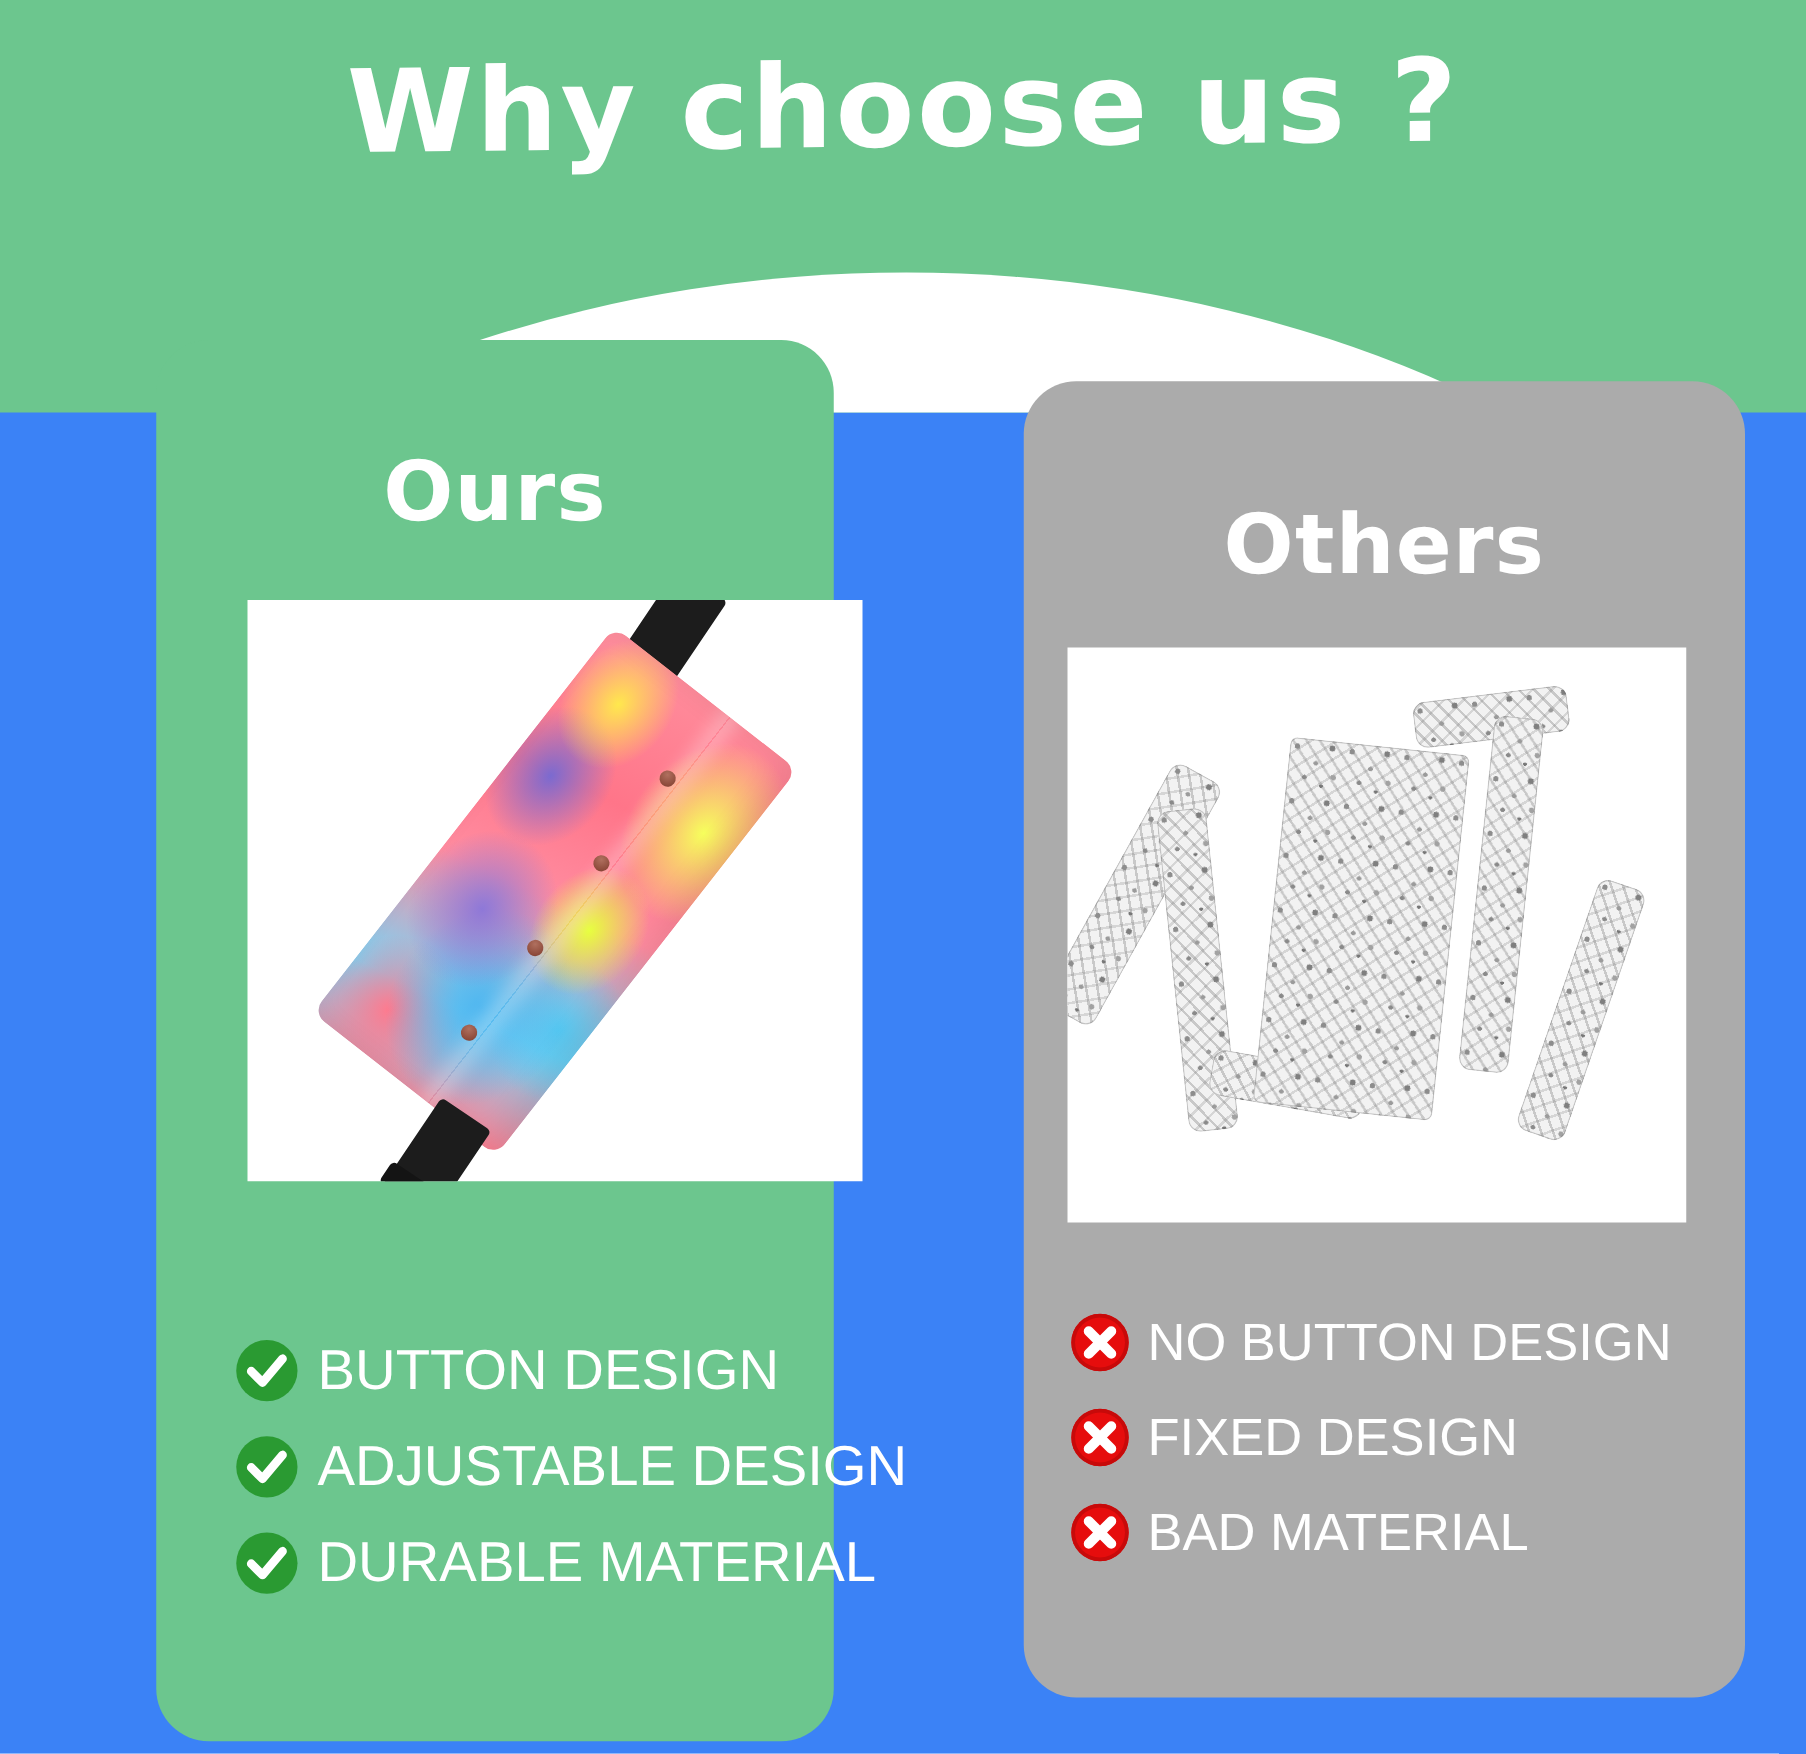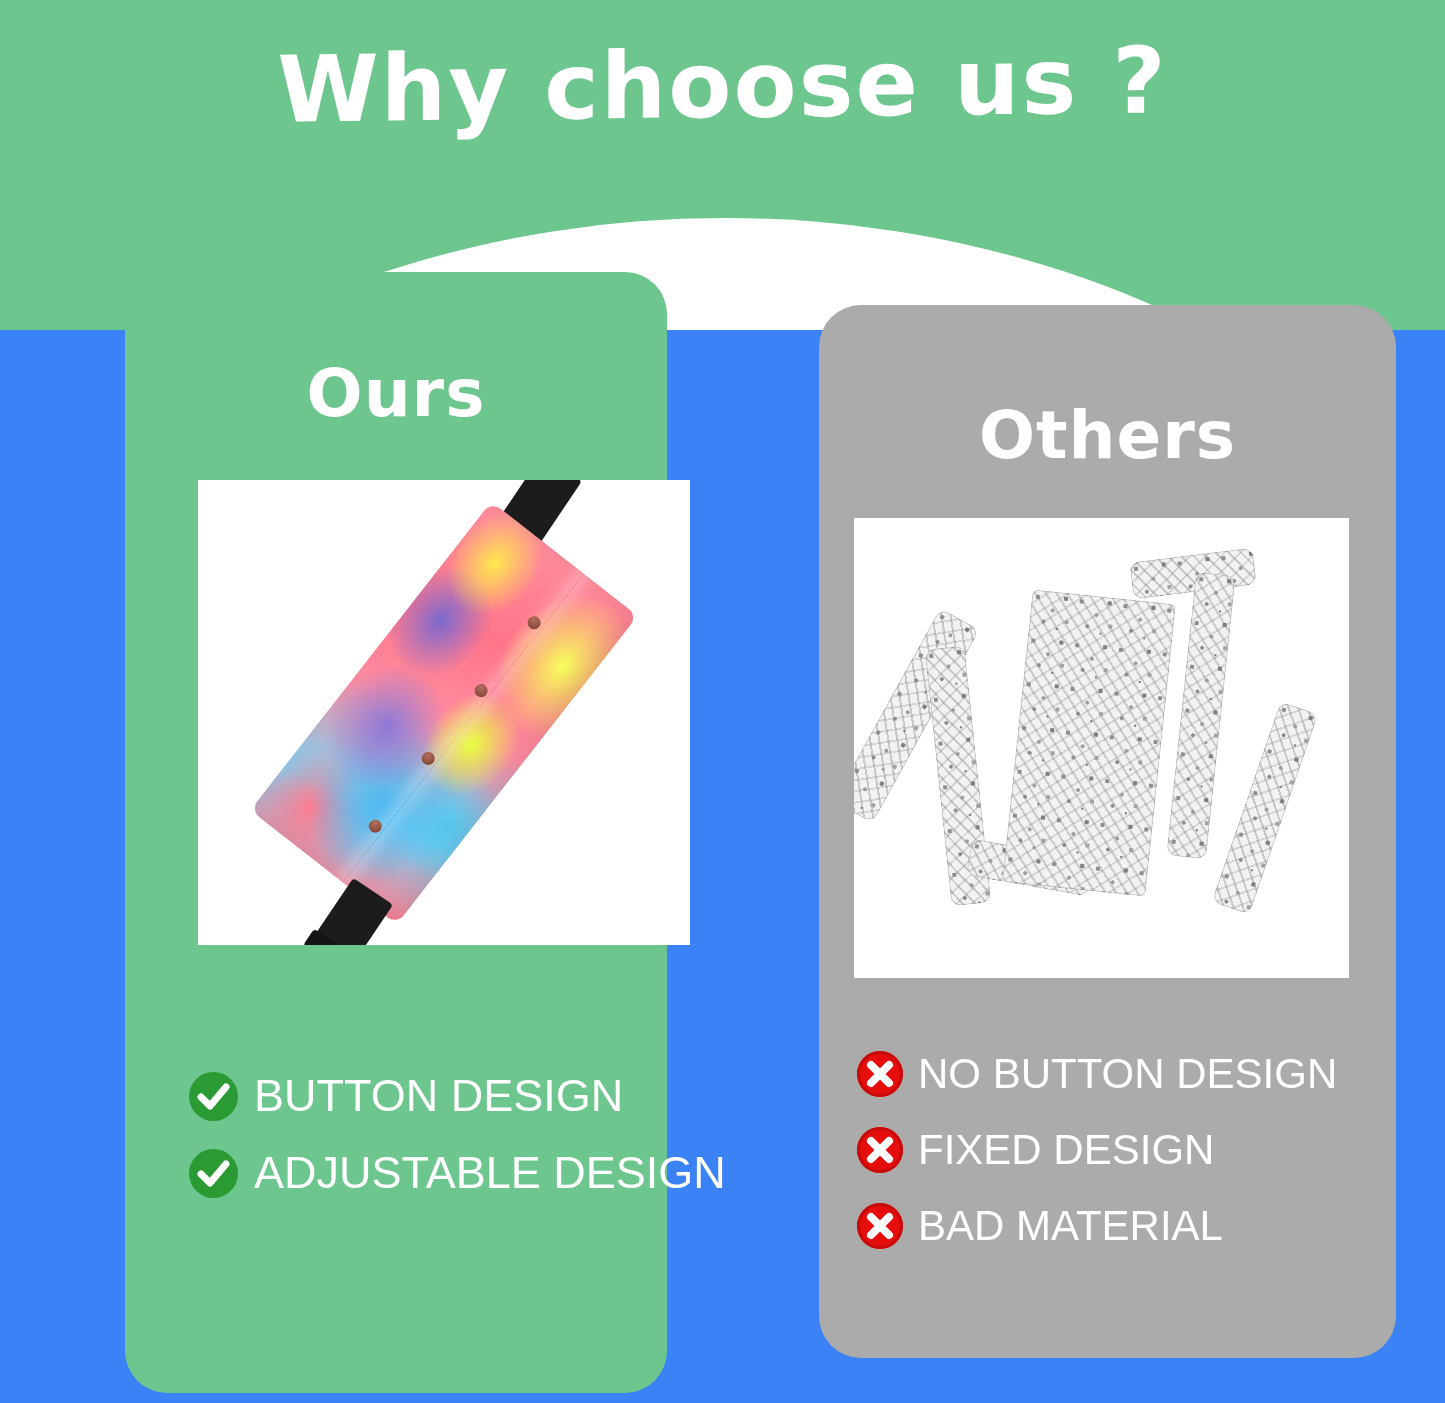--- a/index.html
+++ b/index.html
@@ -336,16 +336,24 @@
         <span class="feature-label">BUTTON DESIGN</span>
       </li>
       <li class="feature-item">
         <span class="badge badge-check">
           <svg viewBox="0 0 49 49" aria-hidden="true">
             <path d="M12 25 L21 34 L37 15" fill="none" stroke="#ffffff" stroke-width="7" stroke-linecap="round" stroke-linejoin="round"></path>
           </svg>
         </span>
         <span class="feature-label">ADJUSTABLE DESIGN</span>
       </li>
+      <li class="feature-item">
+        <span class="badge badge-check">
+          <svg viewBox="0 0 49 49" aria-hidden="true">
+            <path d="M12 25 L21 34 L37 15" fill="none" stroke="#ffffff" stroke-width="7" stroke-linecap="round" stroke-linejoin="round"></path>
+          </svg>
+        </span>
+        <span class="feature-label">DURABLE MATERIAL</span>
+      </li>
     </ul>
   </div>
 
 </div>
 
 </body></html>

